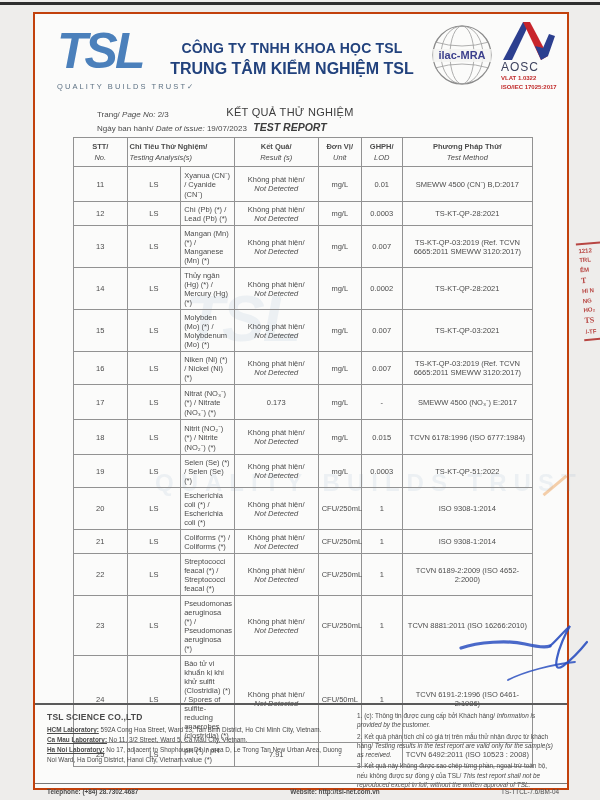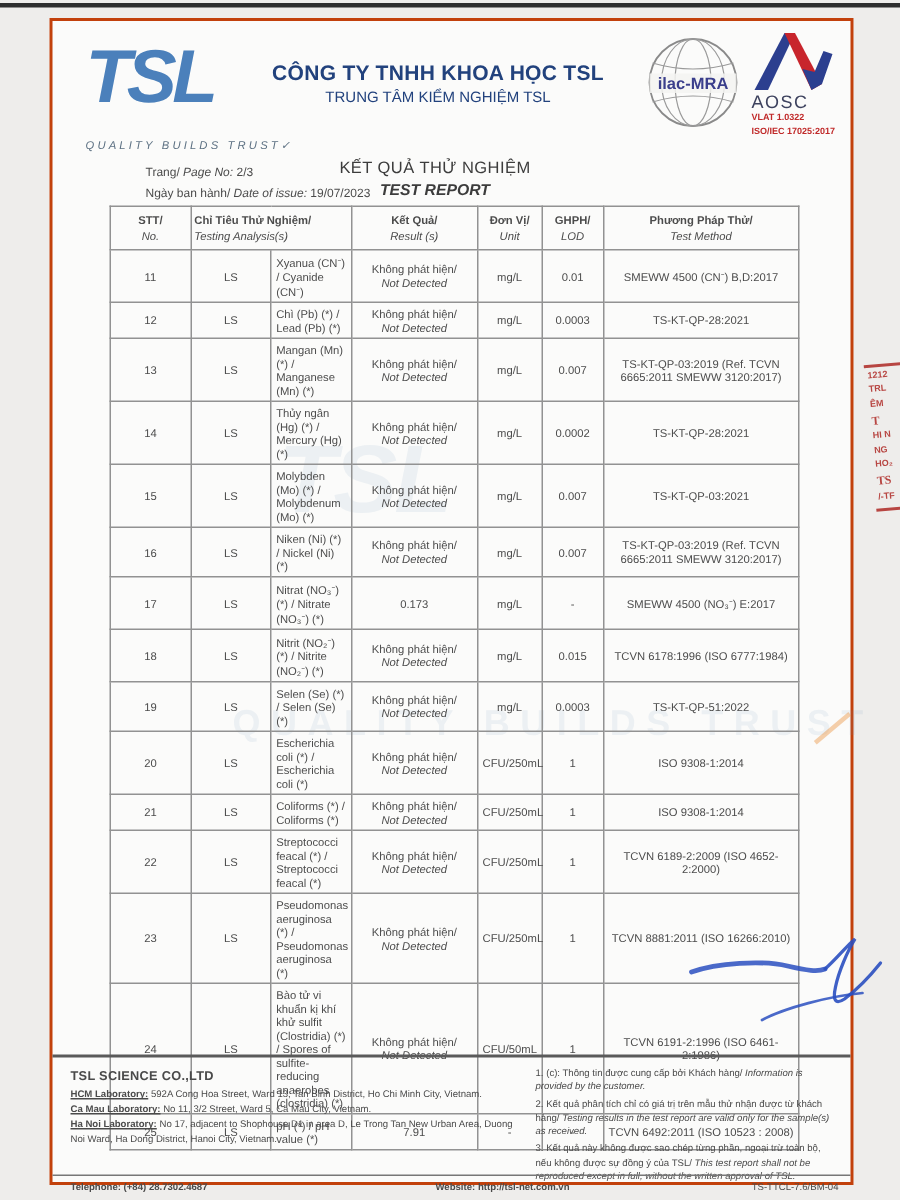--- a/index.html
+++ b/index.html
@@ -16,25 +16,25 @@
     position:absolute; left:33px; top:12px; width:536px; height:778px;
     background:#fbfbfa; border:2px solid #c2410c;
   }
   
   .logo-block { position:absolute; left:22px; top:12px; width:170px; }
   .logo-tsl {
     font-size:50px; font-weight:bold; font-style:italic;
     color:#4b80bb; letter-spacing:-3px; line-height:1.0;
   }
   .logo-tag {
-    font-size:7.5px; letter-spacing:2.1px; color:#5d7183; margin-top:16px; white-space:nowrap;font-style:italic;
+    font-size:7.5px; letter-spacing:2.1px; color:#5d7183; margin-top:6px; white-space:nowrap;
   }
   .company-block { position:absolute; left:132px; top:26px; width:250px; text-align:center; }
   .company-line1 { font-size:14px; font-weight:bold; color:#22427d; letter-spacing:0.2px; }
-  .company-line2 { font-size:10px; font-weight:normal; color:#22427d; margin-top:4px; }
+  .company-line2 { font-size:16px; font-weight:bold; color:#22427d; margin-top:4px; }
   .ilac-logo { position:absolute; left:396px; top:10px; width:62px; height:62px; }
   .aosc-logo { position:absolute; left:466px; top:6px; width:64px; }
   .aosc-name { font-size:12px; color:#3d425e; letter-spacing:1px; margin-top:-6px; }
   .aosc-vlat { font-size:6px; font-weight:bold; color:#c02a2a; margin-top:1px; }
   .aosc-iso  { font-size:6px; font-weight:bold; color:#c02a2a; margin-top:3px; }
   
   .info-left { position:absolute; left:62px; top:94px; font-size:8px; line-height:1.75; white-space:nowrap; }
   .info-right { position:absolute; left:356px; top:94px; font-size:8px; line-height:1.75; white-space:nowrap; }
   .en-it { font-style:italic; }
   .report-title { position:absolute; left:170px; top:92px; width:170px; text-align:center; }

